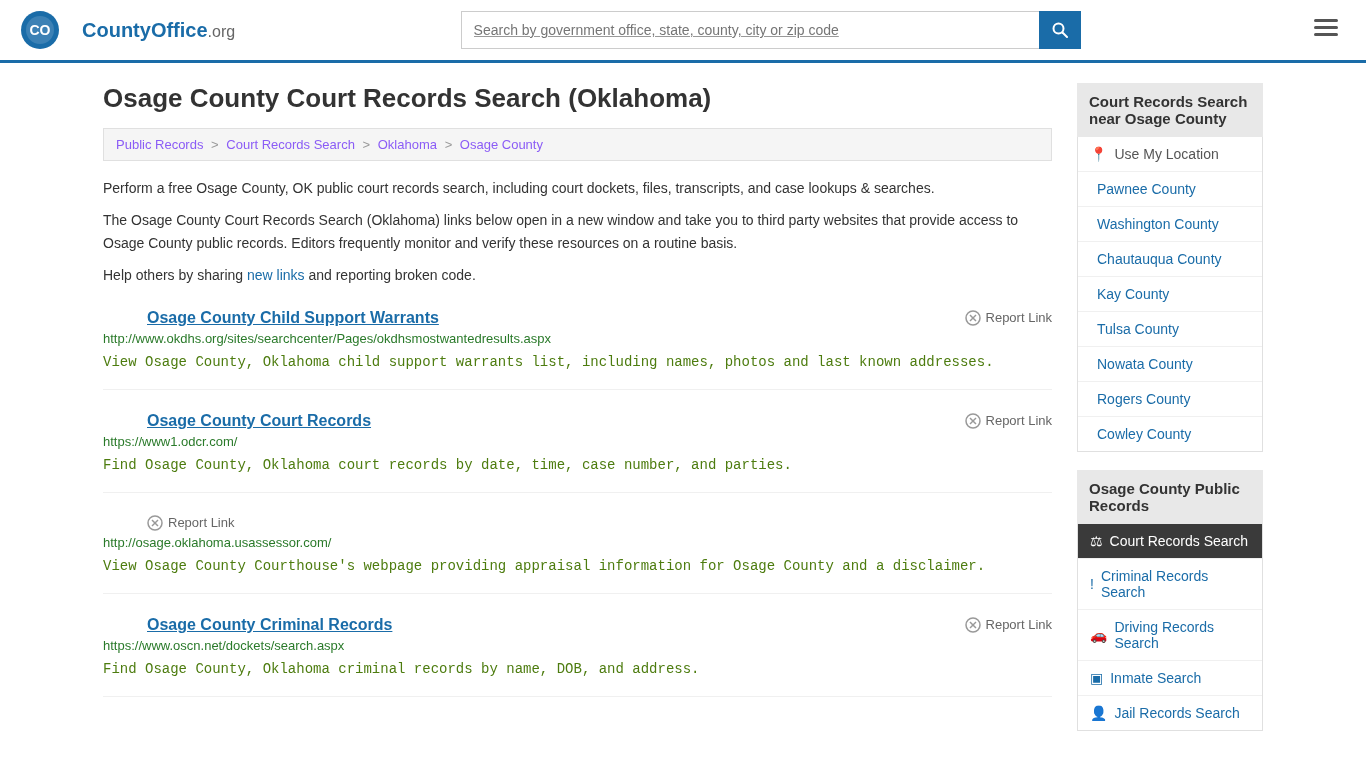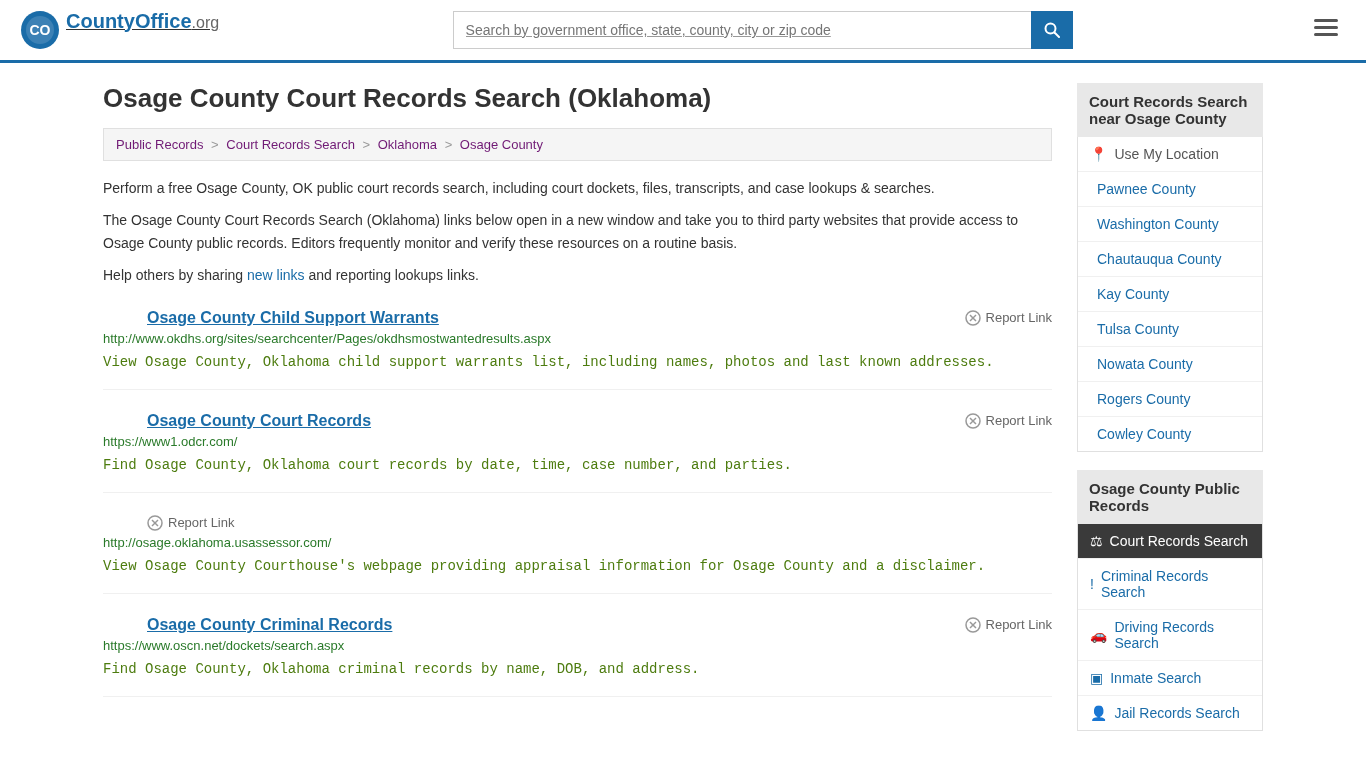--- a/index.html
+++ b/index.html
@@ -9,22 +9,22 @@
     .header {
       background: #fff;
       border-bottom: 3px solid #1a6ca8;
       padding: 10px 20px;
       display: flex;
       align-items: center;
       justify-content: space-between;
     }
     .logo-area {
       display: flex;
-      gap: 6px;
-      text-decoration: underline;
+      align-items: center;
+      gap: 22px;
     }
     .logo-icon {
       width: 40px;
       height: 40px;
     }
     .search-area {
       display: flex;
       align-items: center;
       flex: 1;
       max-width: 620px;
@@ -87,21 +87,21 @@
     
     .breadcrumb {
       font-size: 13px;
       color: #555;
       margin-bottom: 16px;
       background: #f5f5f5;
       padding: 8px 12px;
       border: 1px solid #e0e0e0;
     }
     .breadcrumb a {
-      color: #701a75;
+      color: #8b5cf6;
       text-decoration: none;
     }
     .breadcrumb span { color: #999; margin: 0 4px; }
 
     
     .description {
       font-size: 14px;
       color: #333;
       line-height: 1.6;
       margin-bottom: 10px;
@@ -243,21 +243,21 @@
       <a href="#">Court Records Search</a>
       <span> &gt; </span>
       <a href="#">Oklahoma</a>
       <span> &gt; </span>
       <a href="#">Osage County</a>
     </nav>
 
     <p class="description">Perform a free Osage County, OK public court records search, including court dockets, files, transcripts, and case lookups &amp; searches.</p>
     <p class="description">The Osage County Court Records Search (Oklahoma) links below open in a new window and take you to third party websites that provide access to Osage County public records. Editors frequently monitor and verify these resources on a routine basis.</p>
     <p class="description">
-      <span>Help others by sharing </span><a href="#">new links</a><span> and reporting lookups links.</span>
+      <span>Help others by sharing </span><a href="#">new links</a><span> and reporting broken code.</span>
     </p>
 
     <div id="results-container">
         <div class="result-item">
     <div class="result-title-row">
       <a class="result-title" href="#">Osage County Child Support Warrants</a>
       <button class="report-link-btn">
         <svg width="16" height="16" viewBox="0 0 16 16">
           <circle cx="8" cy="8" r="7" stroke="#999" stroke-width="1.5" fill="none"></circle>
           <line x1="5" y1="5" x2="11" y2="11" stroke="#999" stroke-width="1.5"></line>

